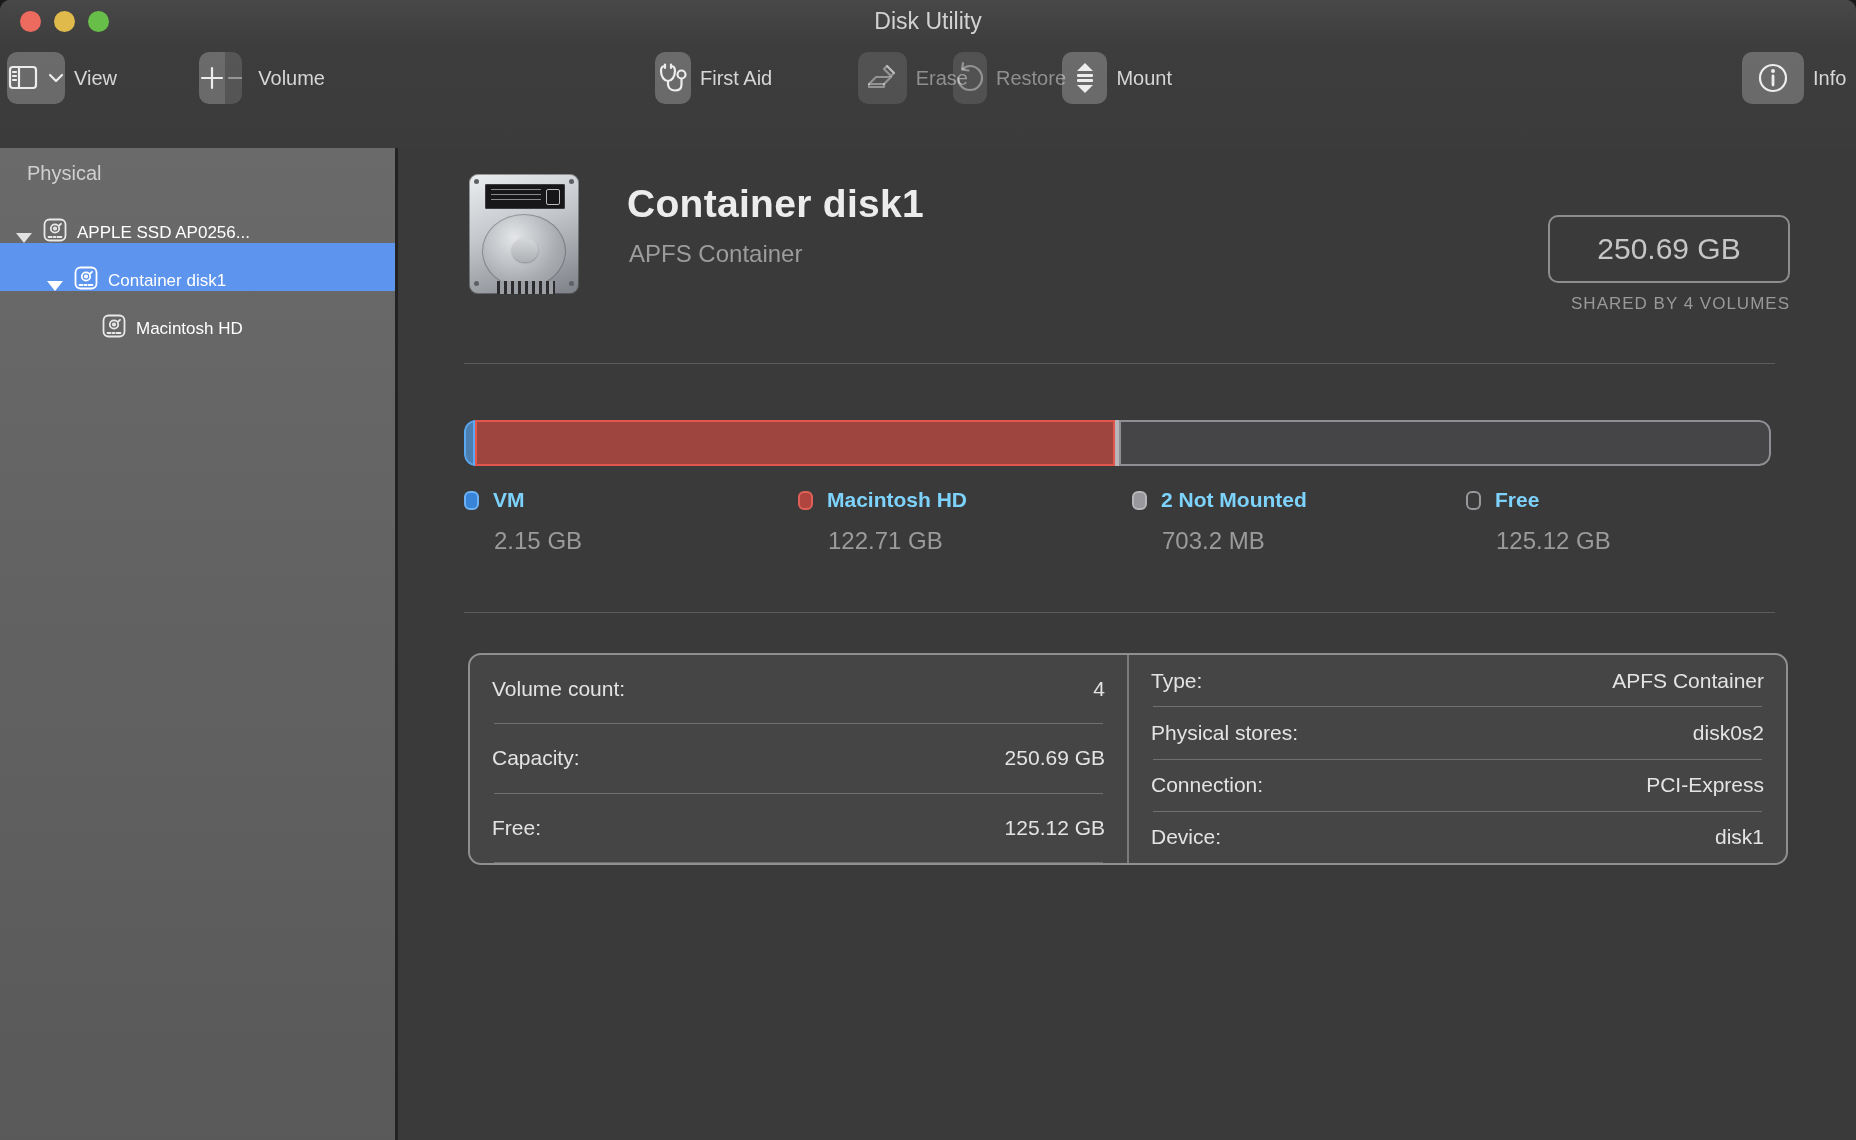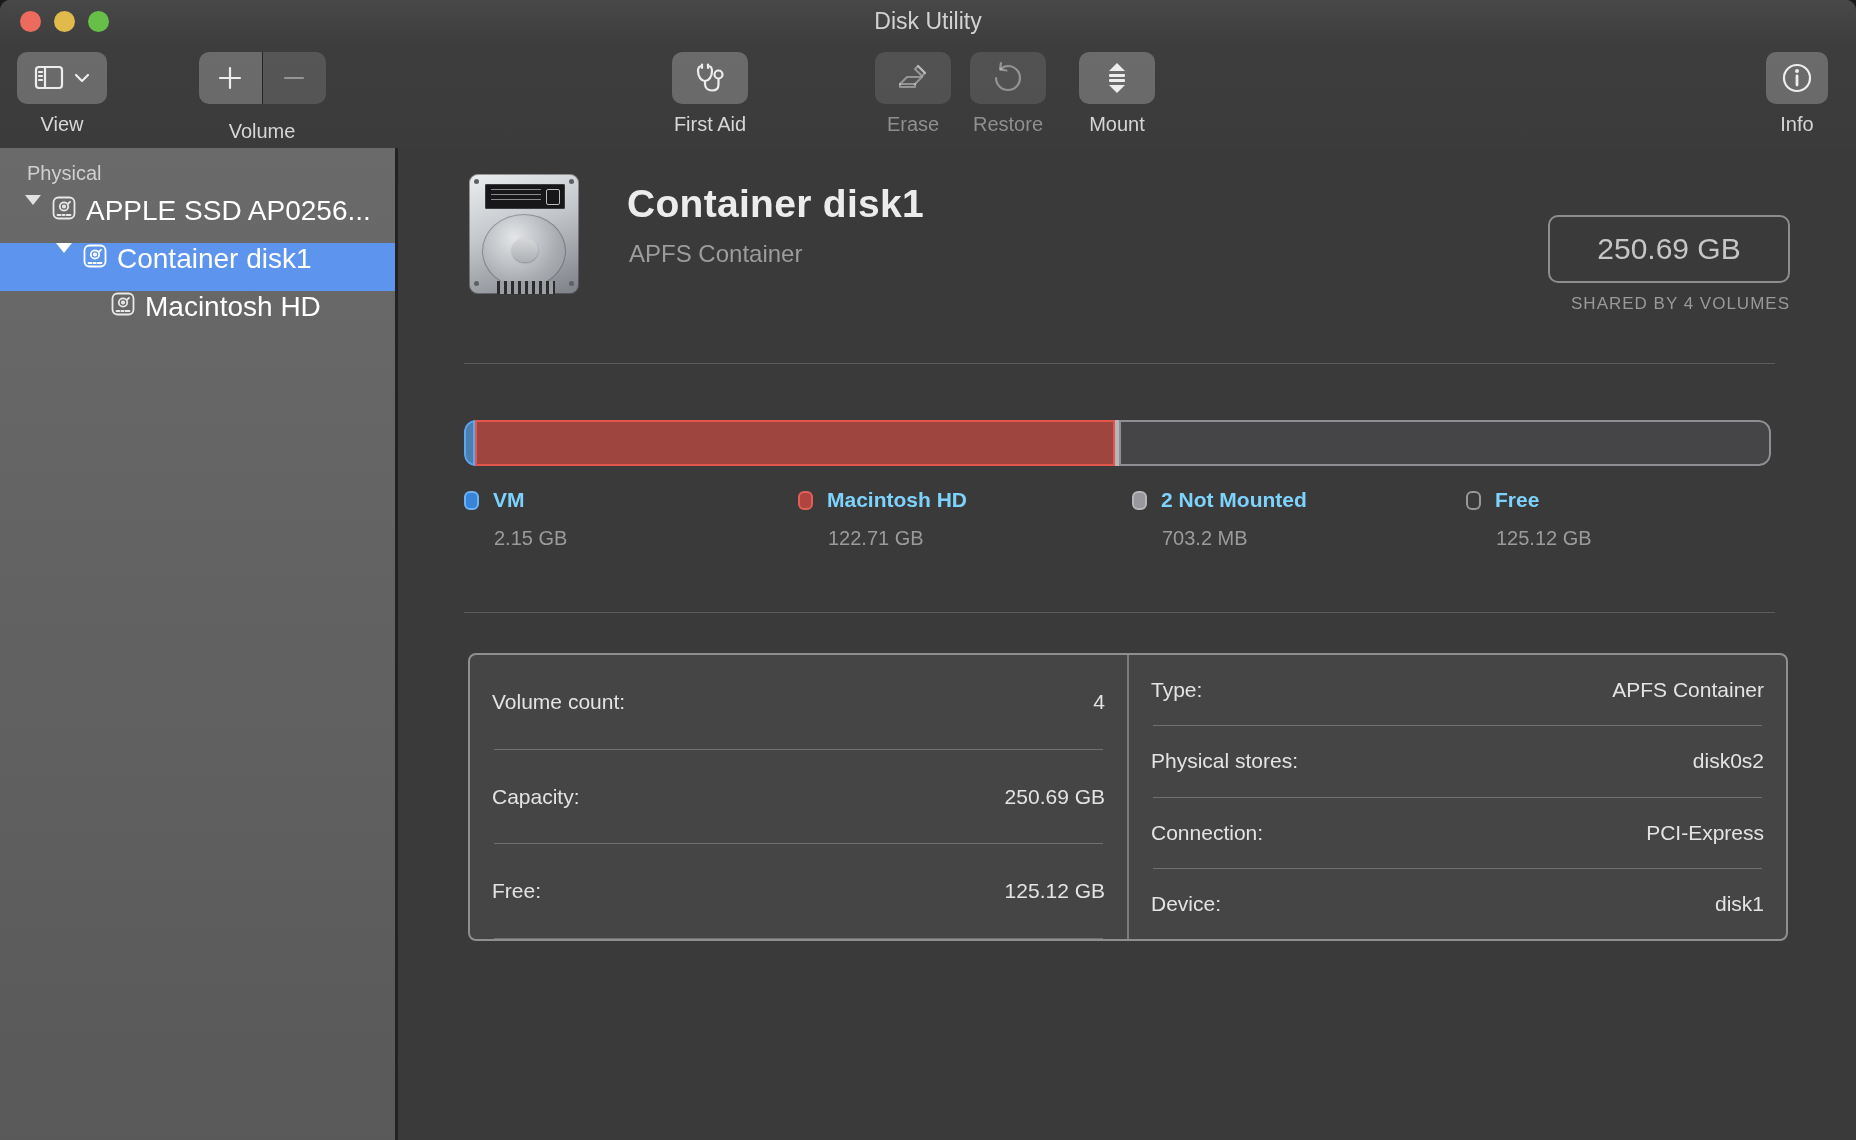--- a/index.html
+++ b/index.html
@@ -7,37 +7,37 @@
 
   
   #chrome{position:absolute;left:0;top:0;width:1856px;height:148px;background:linear-gradient(#484848,#3d3d3d 30%,#3b3b3b);}
   #titlebar{position:absolute;left:0;top:0;width:100%;height:42px;}
   #window-title{position:absolute;left:0;right:0;top:8px;text-align:center;font-size:23px;font-weight:500;color:#d2d2d2;}
   .traffic{position:absolute;top:11px;width:21px;height:21px;border-radius:50%;}
   #tl-close{left:20px;background:#ec6a5e;}
   #tl-min{left:54px;background:#e0bb4c;}
   #tl-zoom{left:88px;background:#67bf49;}
 
-  .tool-item{position:absolute;top:52px;display:flex;flex-direction:column;align-items:center;gap:9px;}
+  .tool-item{position:absolute;top:52px;display:flex;flex-direction:row;align-items:center;gap:9px;}
   .tbtn{height:52px;border-radius:10px;background:rgba(255,255,255,0.24);display:flex;align-items:center;justify-content:center;}
   .tbtn.dis{background:rgba(255,255,255,0.11);}
   .tlabel{font-size:20px;color:#d6d6d6;white-space:nowrap;}
   .tlabel.dis{color:#8f8f8f;}
   .ticon{stroke:#ededed;fill:none;stroke-width:2.2;stroke-linecap:round;stroke-linejoin:round;}
   .dis .ticon{stroke:rgba(255,255,255,0.38);}
   .ticon .fillw{fill:#ededed;stroke:none;}
   #volume-ctrl{display:flex;height:52px;border-radius:10px;overflow:hidden;}
   #volume-ctrl .seg{width:63px;display:flex;align-items:center;justify-content:center;background:rgba(255,255,255,0.24);}
   #volume-ctrl .seg.dis{background:rgba(255,255,255,0.13);}
   #volume-ctrl .segdiv{width:1px;background:rgba(0,0,0,0.35);}
 
   
   #sidebar{position:absolute;left:0;top:148px;width:398px;height:992px;background:linear-gradient(#6a6a6a,#595959);border-right:3px solid #222;box-sizing:border-box;}
   #sidebar-section{margin:14px 0 10px 27px;font-size:20px;color:#cfcfcf;}
-  .srow{position:relative;height:48px;display:flex;align-items:flex-start;font-size:28px;color:#fff;padding-left:9px;}
+  .srow{position:relative;height:48px;display:flex;align-items:flex-end;font-size:17px;color:#fff;}
   .srow.sel{background:#5d94ee;}
   .tri{width:0;height:0;border-left:8px solid transparent;border-right:8px solid transparent;border-top:10px solid #e2e2e2;margin-right:0;}
   .srow.sel .tri{border-top-color:#fff;}
   .diskicon{stroke:#e9e9e9;fill:none;stroke-width:1.8;stroke-linecap:round;}
   .srow.sel .diskicon{stroke:#fff;}
 
   
   #main{position:absolute;left:401px;top:148px;width:1455px;height:992px;background:#3a3a3a;}
 
   #hero-icon{position:absolute;left:66px;top:26px;width:116px;height:132px;}
@@ -59,23 +59,23 @@
   .hdiv{position:absolute;left:63px;width:1311px;height:1px;background:#5c5c5c;}
 
   #usage-bar{position:absolute;left:63px;top:272px;width:1307px;height:46px;border-radius:12px;display:flex;overflow:hidden;}
   .useg{height:100%;box-sizing:border-box;border:2px solid transparent;}
 
   #legend{position:absolute;left:63px;top:340px;display:flex;}
   .leg-item{width:334px;}
   .leg-head{display:flex;align-items:center;gap:14px;}
   .leg-swatch{width:15px;height:19px;border-radius:6px;border:2px solid transparent;box-sizing:border-box;}
   .leg-name{font-size:21px;font-weight:700;color:#7dd3fc;}
-  .leg-size{margin:15px 0 0 30px;font-size:20px;color:#9b9b9b;}
-
-  #details{position:absolute;left:67px;top:505px;width:1320px;height:288px;border:2px solid #8f8f8f;border-radius:8px;background:#454545;display:flex;box-sizing:border-box;}
+  .leg-size{margin:15px 0 0 30px;font-size:24px;color:#9b9b9b;}
+
+  #details{position:absolute;left:67px;top:505px;width:1320px;height:212px;border:2px solid #8f8f8f;border-radius:13px;background:#454545;display:flex;box-sizing:border-box;}
   .dcol{flex:1;display:flex;flex-direction:column;padding:0 22px;}
   .dvdiv{width:2px;background:#7b7b7b;}
   .drow{flex:1;display:flex;align-items:center;justify-content:space-between;font-size:21px;color:#e3e3e3;}
   .drow-sep{height:1px;background:#6f6f6f;margin:0 2px;}
 </style>
 </head>
 <body>
 
 <div id="window">
 

